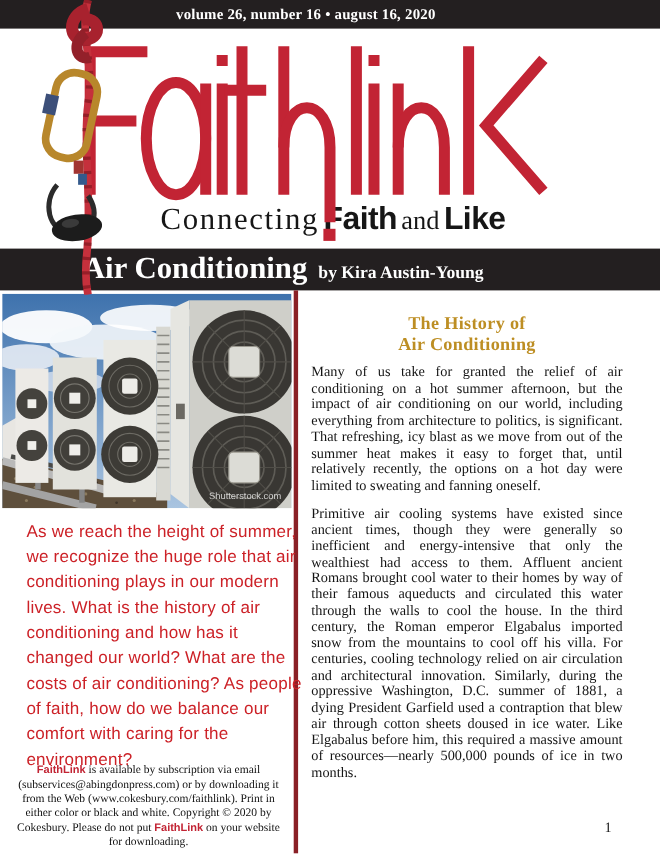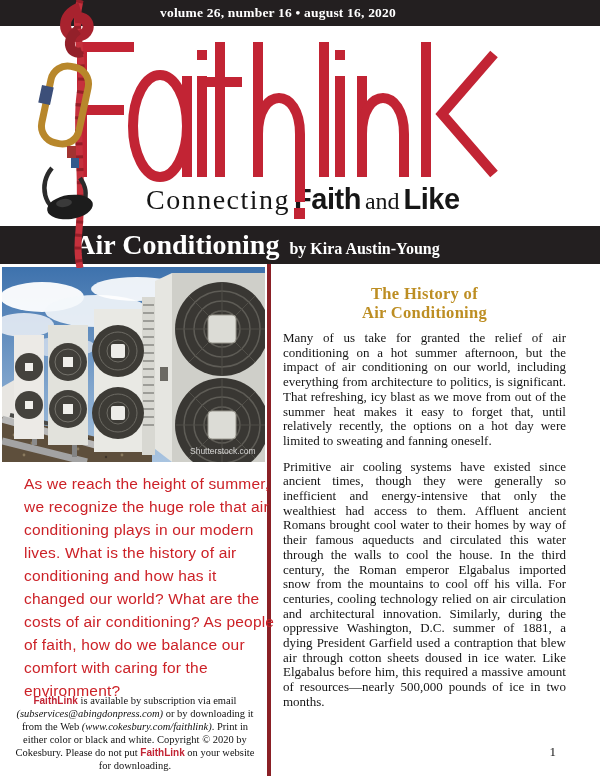--- a/index.html
+++ b/index.html
@@ -29,21 +29,21 @@
 
   .divider{position:absolute;left:267px;top:264px;width:4px;height:512px;background:#8a2026;}
 
   .pull-quote{position:absolute;left:24px;top:472px;width:252px;
               font-family:"Liberation Sans",sans-serif;font-size:15.5px;line-height:23px;
               color:#cc2127;letter-spacing:.2px;}
 
   .subscription{position:absolute;left:12px;top:694px;width:246px;text-align:center;
                 font-size:10.5px;line-height:13px;color:#111;}
   .brand{color:#c22434;font-family:"Liberation Sans",sans-serif;font-weight:bold;font-size:10px;}
-  .em{font-style:italic;margin-top:16px;}
+  .em{margin-top:16px;}
 
   .article{position:absolute;left:283px;top:284px;width:283px;}
   .heading{text-align:center;color:#bd8e23;font-weight:bold;font-size:16.5px;line-height:19px;
            letter-spacing:.3px;margin:0 0 9px 0;}
   .article p{margin:0 0 11px 0;font-size:13px;line-height:14.7px;text-align:justify;color:#141414;}
 
   .page-num{position:absolute;left:283px;top:744px;width:273px;text-align:right;font-size:13px;color:#141414;}
 </style>
 </head>
 <body>

